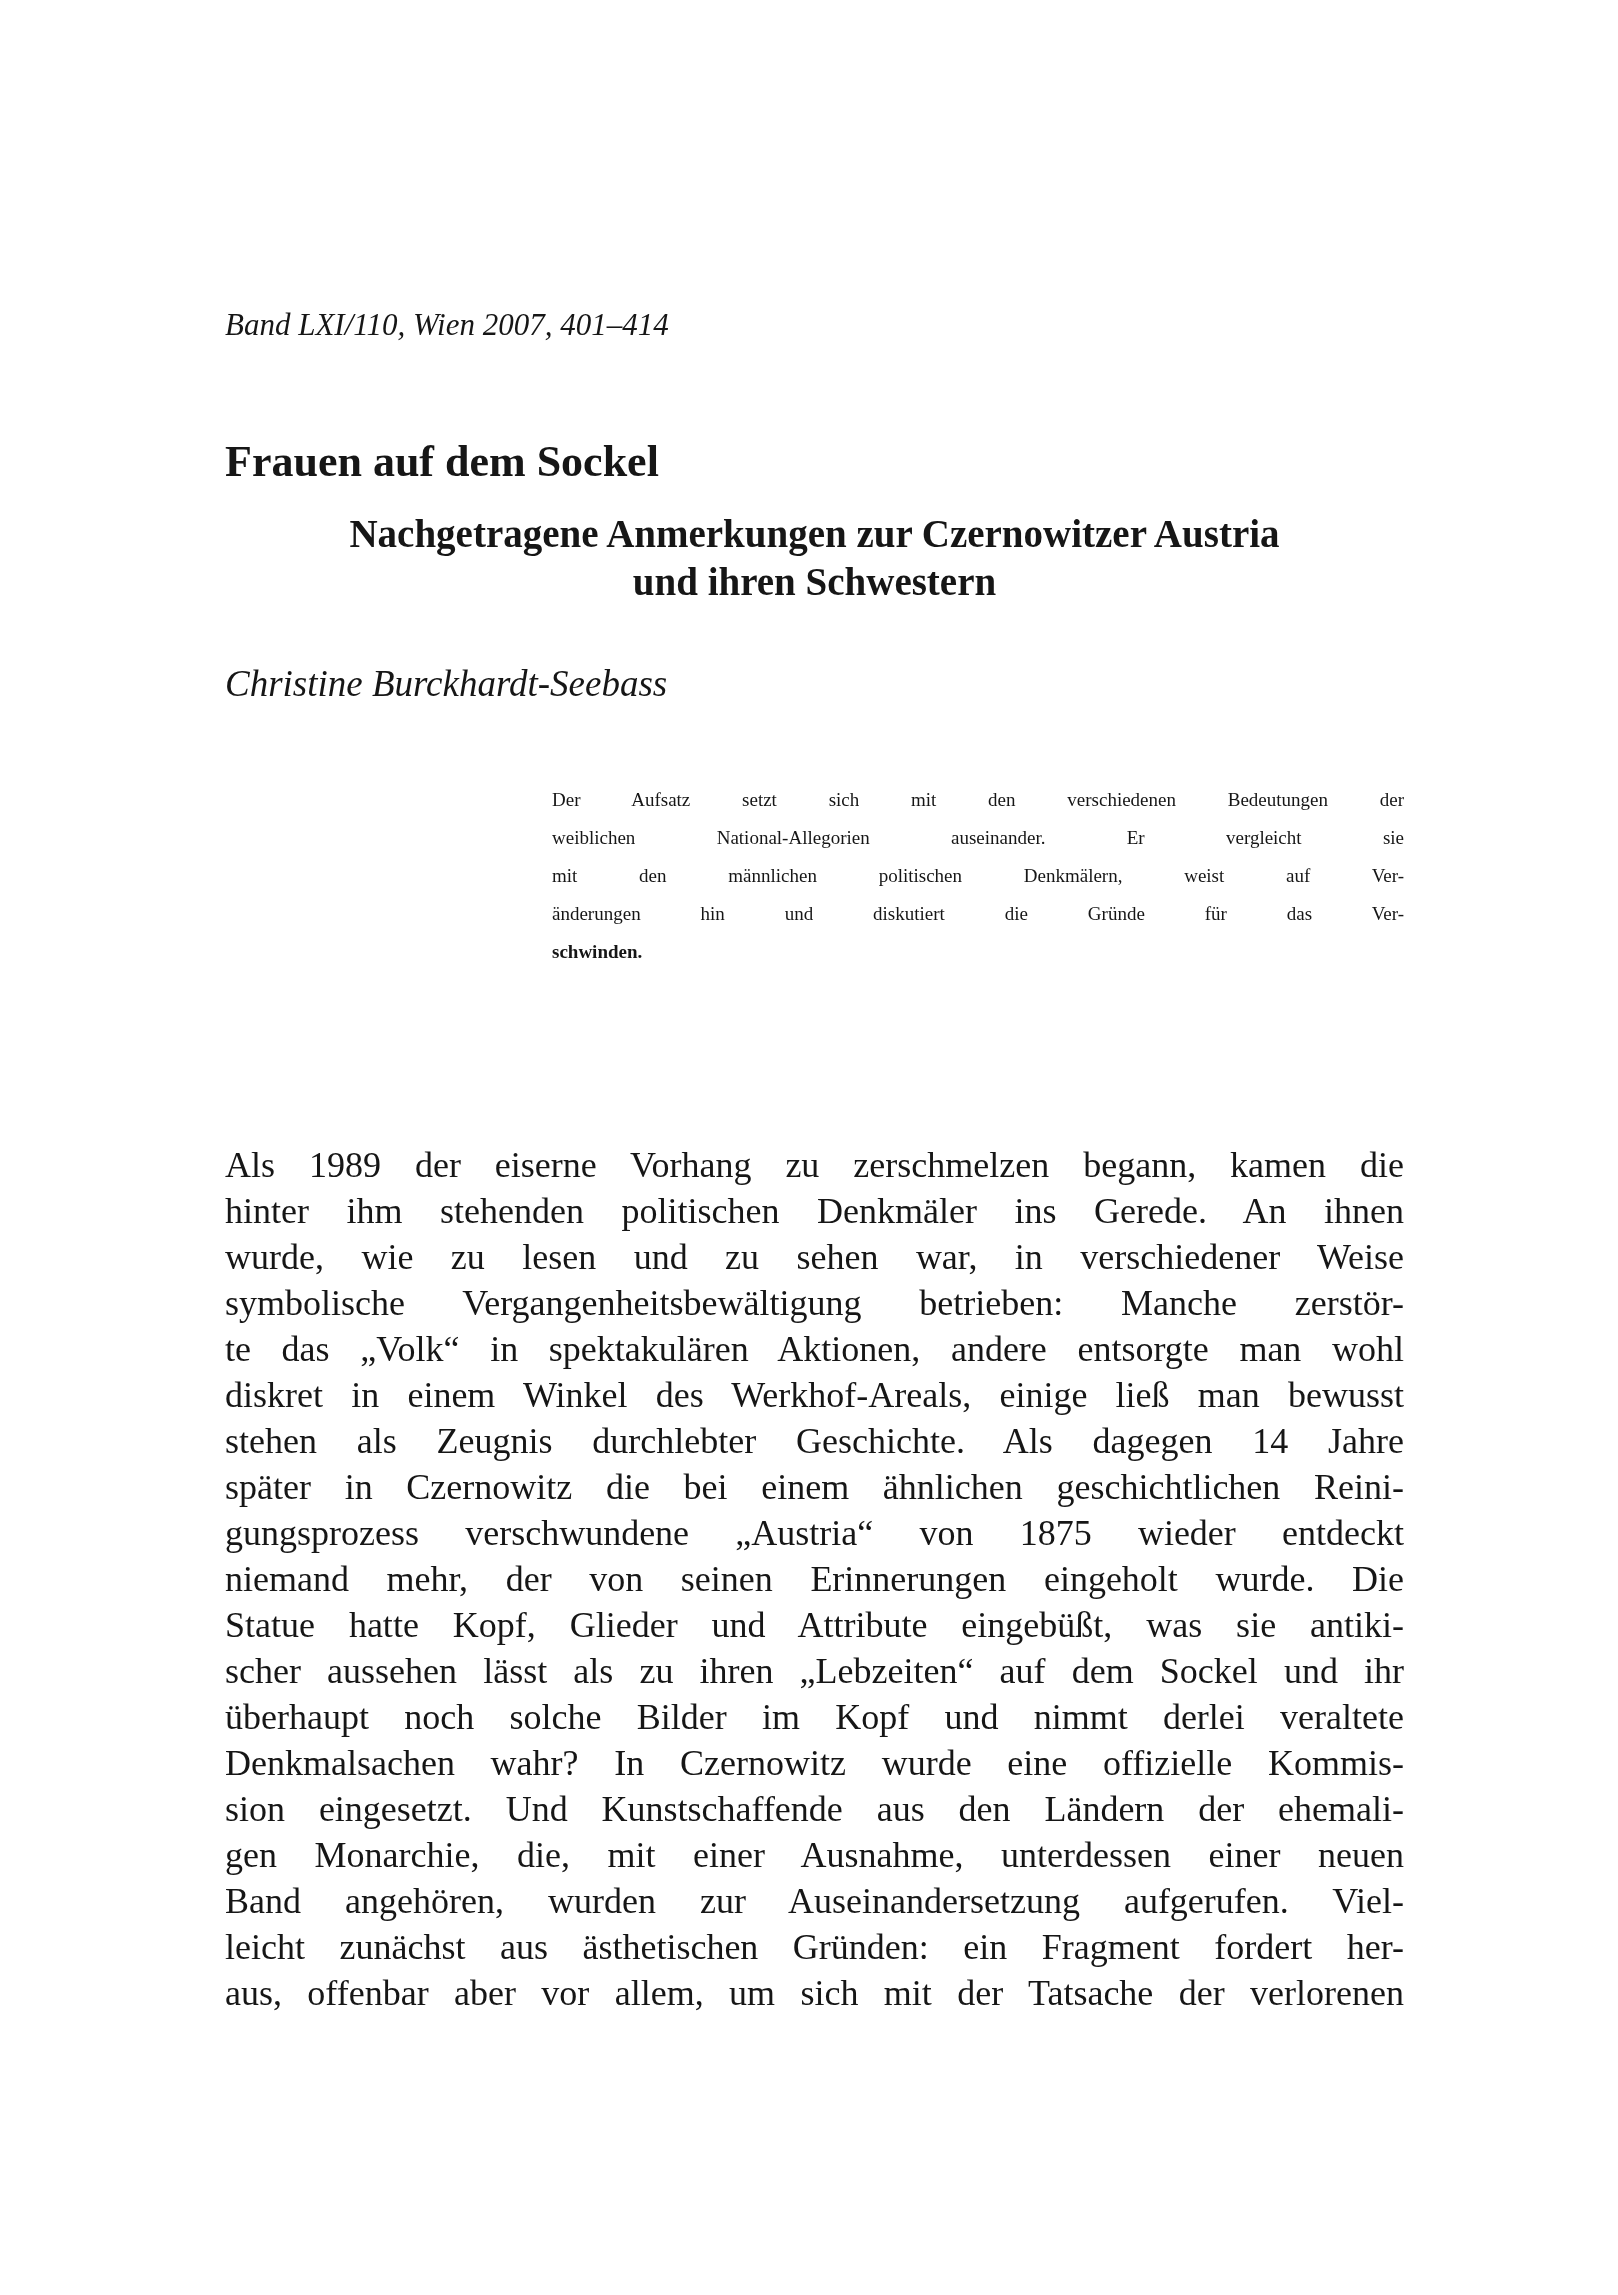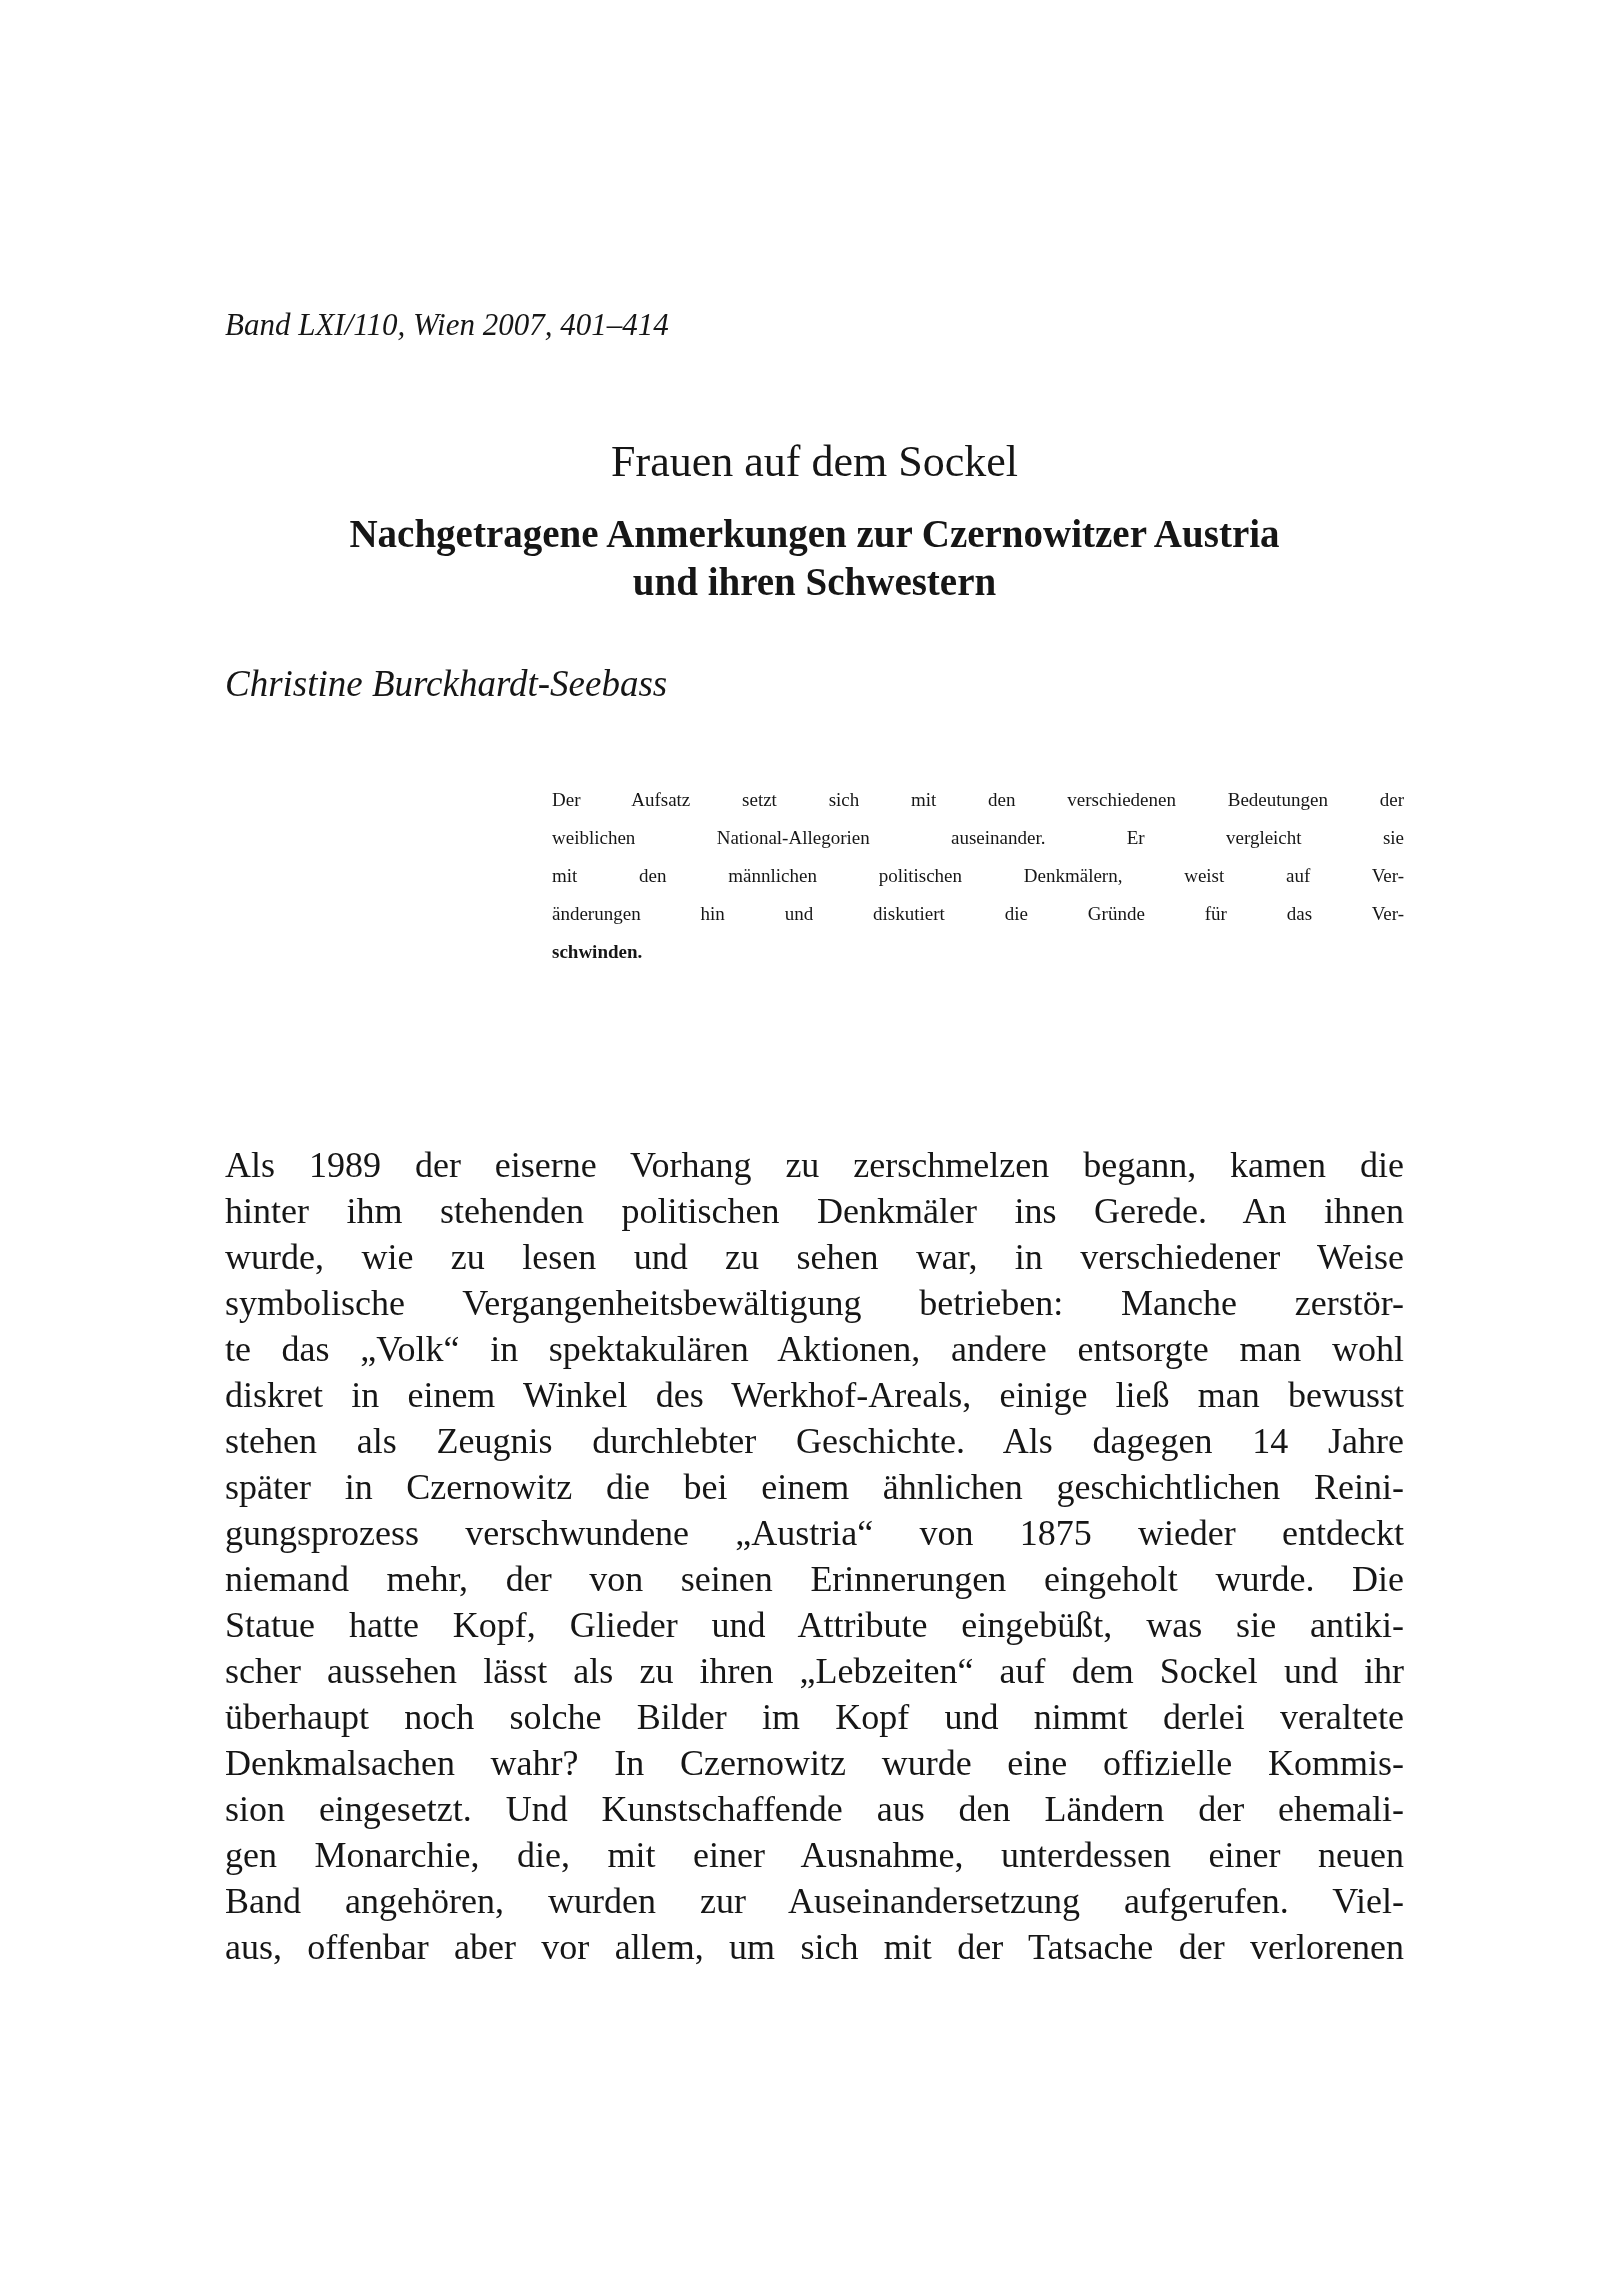--- a/index.html
+++ b/index.html
@@ -26,22 +26,21 @@
     font-style: italic;
     font-size: 31px;
     line-height: 37px;
     white-space: nowrap;
   }
   .article-title {
     position: absolute;
     top: 437px;
     left: 225px;
     width: 1179px;
-    text-align: center;
-    font-weight: 400;
+    font-weight: 700;
     font-size: 44px;
     line-height: 50px;
   }
   .article-subtitle {
     position: absolute;
     top: 510px;
     left: 225px;
     width: 1179px;
     text-align: center;
     font-size: 39px;
@@ -119,17 +118,18 @@
     <div class="jline">später in Czernowitz die bei einem ähnlichen geschichtlichen Reini-</div>
     <div class="jline">gungsprozess verschwundene „Austria“ von 1875 wieder entdeckt</div>
     <div class="jline">niemand mehr, der von seinen Erinnerungen eingeholt wurde. Die</div>
     <div class="jline">Statue hatte Kopf, Glieder und Attribute eingebüßt, was sie antiki-</div>
     <div class="jline">scher aussehen lässt als zu ihren „Lebzeiten“ auf dem Sockel und ihr</div>
     <div class="jline">überhaupt noch solche Bilder im Kopf und nimmt derlei veraltete</div>
     <div class="jline">Denkmalsachen wahr? In Czernowitz wurde eine offizielle Kommis-</div>
     <div class="jline">sion eingesetzt. Und Kunstschaffende aus den Ländern der ehemali-</div>
     <div class="jline">gen Monarchie, die, mit einer Ausnahme, unterdessen einer neuen</div>
     <div class="jline">Band angehören, wurden zur Auseinandersetzung aufgerufen. Viel-</div>
+    <div class="jline">leicht zunächst aus ästhetischen Gründen: ein Fragment fordert her-</div>
     <div class="jline">aus, offenbar aber vor allem, um sich mit der Tatsache der verlorenen</div>
   </div>
 
 </div>
 
 
 </body></html>

